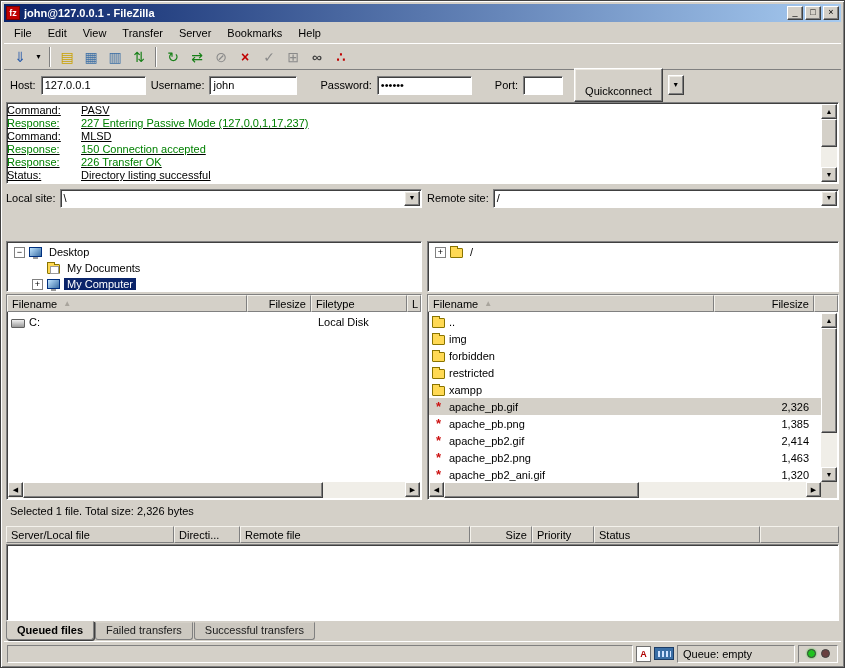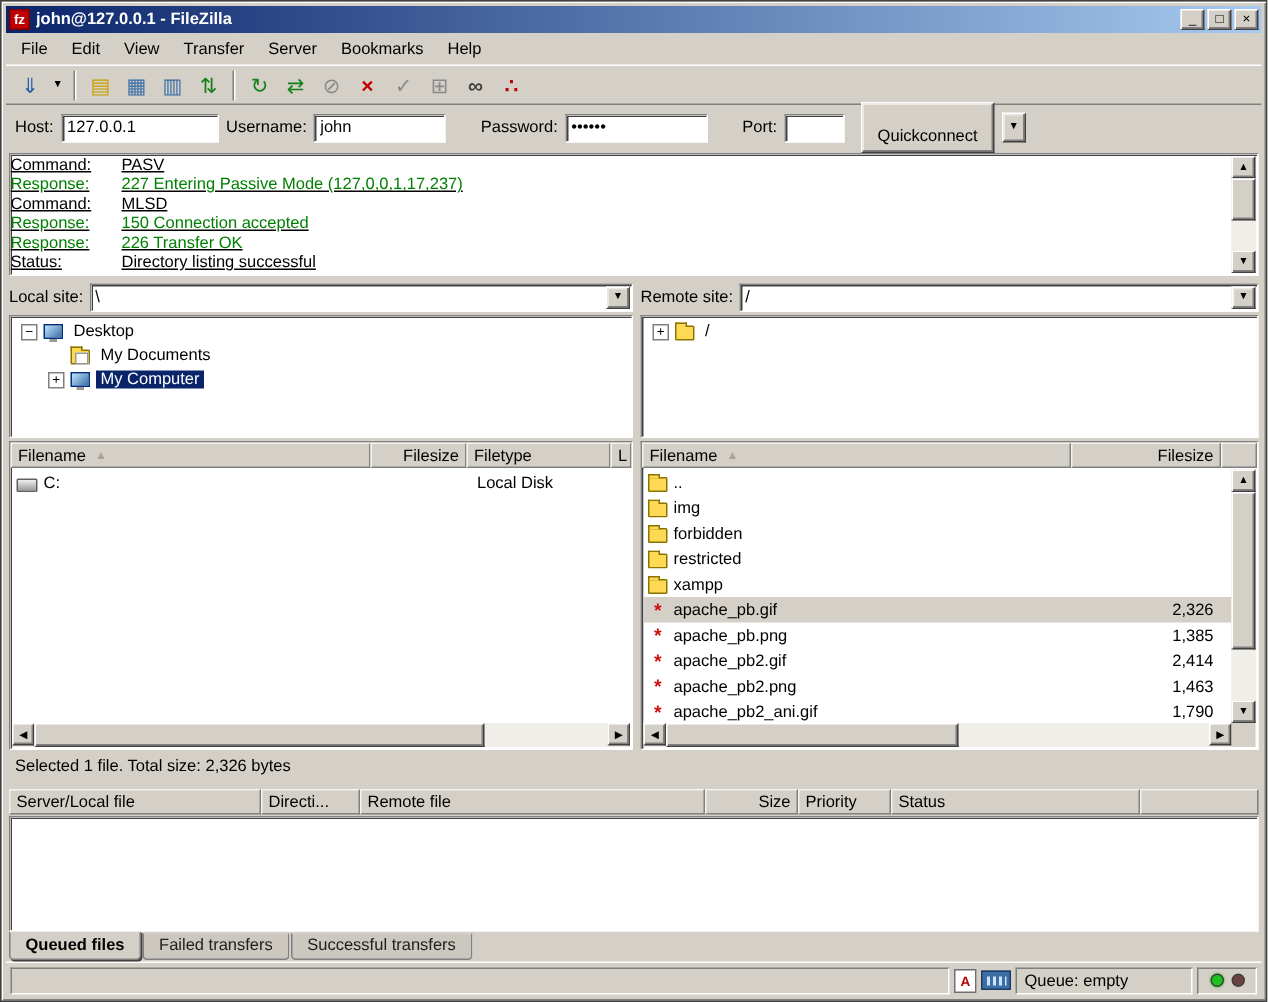--- a/index.html
+++ b/index.html
@@ -75,21 +75,21 @@
   .sb-thumb{ position:absolute; left:0; width:16px; background:#d4d0c8;
              border:1px solid; border-color:#fff #404040 #404040 #fff; box-shadow: inset -1px -1px 0 #808080; }
   .hscroll{ position:absolute; left:1px; bottom:1px; height:16px; background:#ece9e2; display:flex; }
   .hsb-track{ flex:1; position:relative; background:#f0eee8; }
   .hsb-thumb{ position:absolute; top:0; height:16px; background:#d4d0c8;
               border:1px solid; border-color:#fff #404040 #404040 #fff; box-shadow: inset -1px -1px 0 #808080; }
   .corner{ position:absolute; right:1px; bottom:1px; width:16px; height:16px; background:#d4d0c8; }
 
   
   .panes{ flex:0 0 104px; height:104px; display:flex; padding:0 2px; }
-  .pane{ display:flex; flex-direction:column; }
+  .pane{ display:flex; flex-direction:column;gap:31px; }
   .pane.left{ width:416px; flex:0 0 416px; }
   .vsplit{ width:5px; flex:0 0 5px; }
   .pane.right{ flex:1; }
   .site-row{ height:20px; flex:0 0 20px; display:flex; align-items:center; gap:4px; }
   .combo{ flex:1; height:19px; display:flex; align-items:center; padding-left:3px; position:relative; }
   .combo-val{ flex:1; }
   .combo-btn{ width:16px; height:15px; display:flex; align-items:center; justify-content:center; margin-right:1px; }
   .treebox{ flex:1; margin-top:2px; padding:2px 1px; overflow:hidden; position:relative; }
   .tree-row{ height:16px; display:flex; align-items:center; gap:4px; padding-left:6px; white-space:nowrap; }
   .tree-row.child{ padding-left:24px; }
@@ -455,21 +455,21 @@
               <span class="icon-broken">*</span>
               <span>apache_pb2.png</span>
             </span>
           <span class="cell-size rm">1,463</span>
         </div>
         <div class="frow">
           <span class="cell-name rm">
               <span class="icon-broken">*</span>
               <span>apache_pb2_ani.gif</span>
             </span>
-          <span class="cell-size rm">1,790</span>
+          <span class="cell-size rm">1,320</span>
         </div>
       </div>
       <div class="vscroll" style="top:18px;bottom:17px;">
         <div class="sb-btn">▲</div>
         <div class="sb-track">
             <div class="sb-thumb" style="top:0;height:105px;"></div>
           </div>
         <div class="sb-btn">▼</div>
       </div>
       <div class="hscroll" style="right:17px;">

